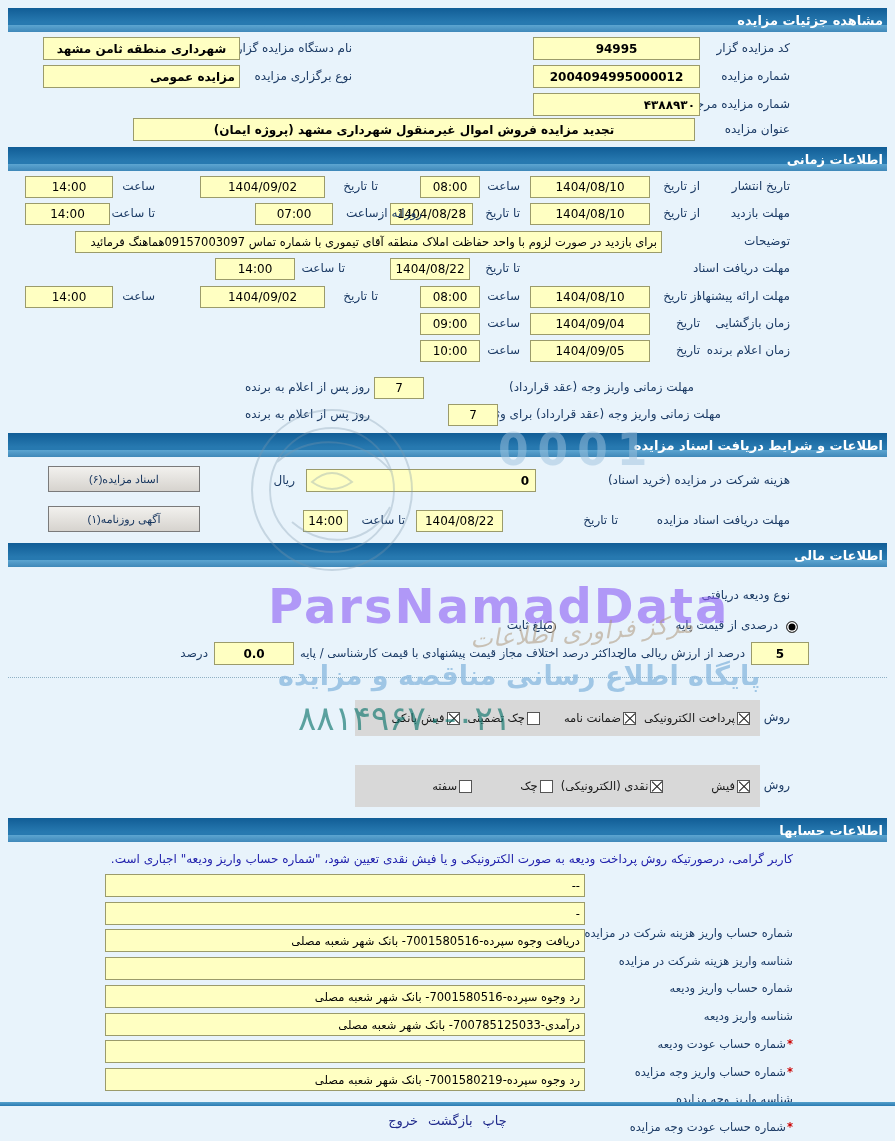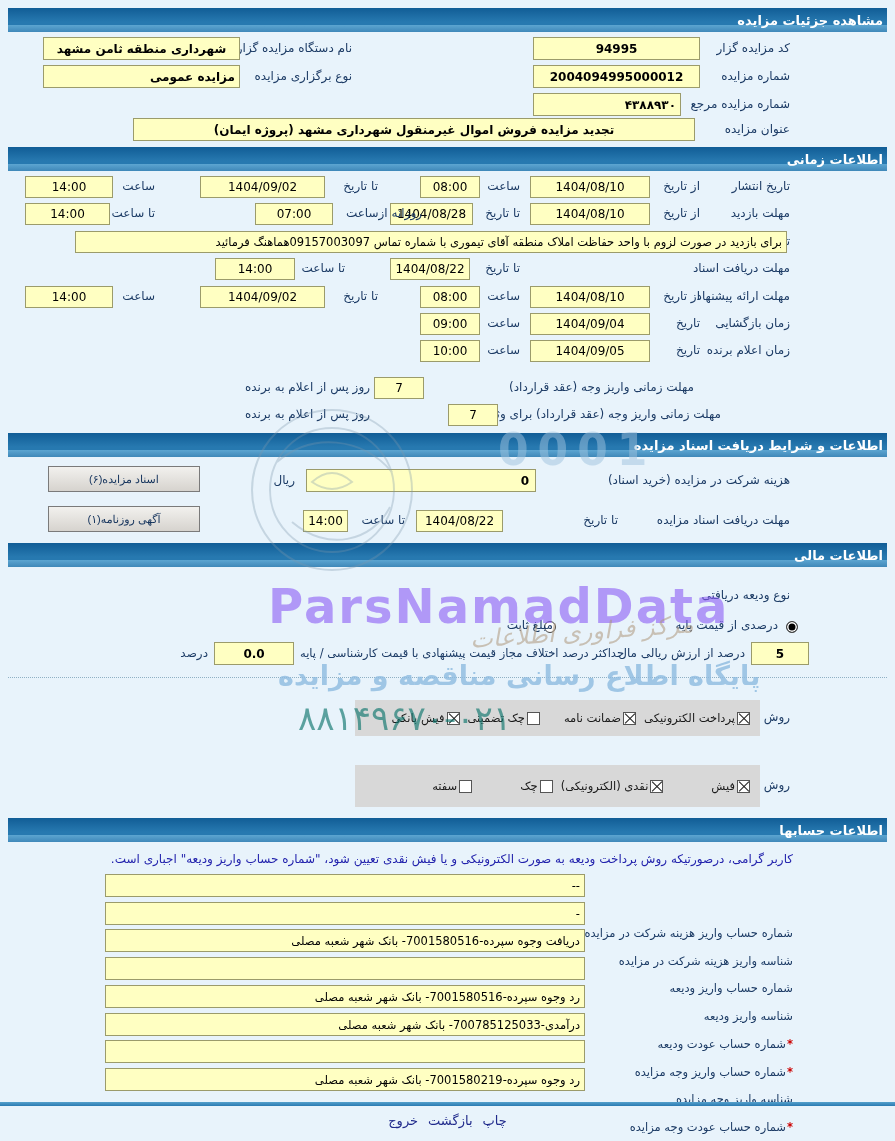--- a/index.html
+++ b/index.html
@@ -116,21 +116,21 @@
   <div class="abs ybox tall" style="left:533px;top:37px;width:167px">94995</div>
   <span class="abs lbl" style="right:543px;top:41px">نام دستگاه مزایده گزار</span>
   <div class="abs ybox tall" style="left:43px;top:37px;width:197px">شهرداری منطقه ثامن مشهد</div>
 
   <span class="abs lbl" style="right:105px;top:69px">شماره مزایده</span>
   <div class="abs ybox tall" style="left:533px;top:65px;width:167px">2004094995000012</div>
   <span class="abs lbl" style="right:543px;top:69px">نوع برگزاری مزایده</span>
   <div class="abs ybox tall right" style="left:43px;top:65px;width:197px">مزایده عمومی</div>
 
   <span class="abs lbl" style="right:105px;top:97px">شماره مزایده مرجع</span>
-  <div class="abs ybox tall right" style="left:533px;top:93px;width:148px">۴۳۸۸۹۳۰</div>
+  <div class="abs ybox tall right" style="left:533px;top:93px;width:167px">۴۳۸۸۹۳۰</div>
 
   <span class="abs lbl" style="right:105px;top:122px">عنوان مزایده</span>
   <div class="abs ybox tall" style="left:133px;top:118px;width:562px">تجدید مزایده فروش اموال غیرمنقول شهرداری مشهد (پروژه ایمان)</div>
 
   
   
   <span class="abs lbl" style="right:105px;top:179px">تاریخ انتشار</span>
   <span class="abs lbl" style="right:195px;top:179px">از تاریخ</span>
   <div class="abs ybox" style="left:530px;top:176px;width:120px">1404/08/10</div>
   <span class="abs lbl" style="right:375px;top:179px">ساعت</span>
@@ -146,21 +146,21 @@
   <div class="abs ybox" style="left:530px;top:203px;width:120px">1404/08/10</div>
   <span class="abs lbl" style="right:375px;top:206px">تا تاریخ</span>
   <div class="abs ybox" style="left:390px;top:203px;width:83px">1404/08/28</div>
   <span class="abs lbl" style="right:473px;top:206px">روزانه ازساعت</span>
   <div class="abs ybox" style="left:255px;top:203px;width:78px">07:00</div>
   <span class="abs lbl" style="right:740px;top:206px">تا ساعت</span>
   <div class="abs ybox" style="left:25px;top:203px;width:85px">14:00</div>
 
   
   <span class="abs lbl" style="right:105px;top:234px">توضیحات</span>
-  <div class="abs ybox right" style="left:75px;top:231px;width:712px;font-size:11.5px">برای بازدید در صورت لزوم با واحد حفاظت املاک منطقه آقای تیموری با شماره تماس 09157003097هماهنگ فرمائید</div>
+  <div class="abs ybox right" style="left:75px;top:231px;width:587px;font-size:11.5px">برای بازدید در صورت لزوم با واحد حفاظت املاک منطقه آقای تیموری با شماره تماس 09157003097هماهنگ فرمائید</div>
 
   
   <span class="abs lbl" style="right:105px;top:261px">مهلت دریافت اسناد</span>
   <span class="abs lbl" style="right:375px;top:261px">تا تاریخ</span>
   <div class="abs ybox" style="left:390px;top:258px;width:80px">1404/08/22</div>
   <span class="abs lbl" style="right:550px;top:261px">تا ساعت</span>
   <div class="abs ybox" style="left:215px;top:258px;width:80px">14:00</div>
 
   
   <span class="abs lbl" style="right:105px;top:289px">مهلت ارائه پیشنهاد</span>

